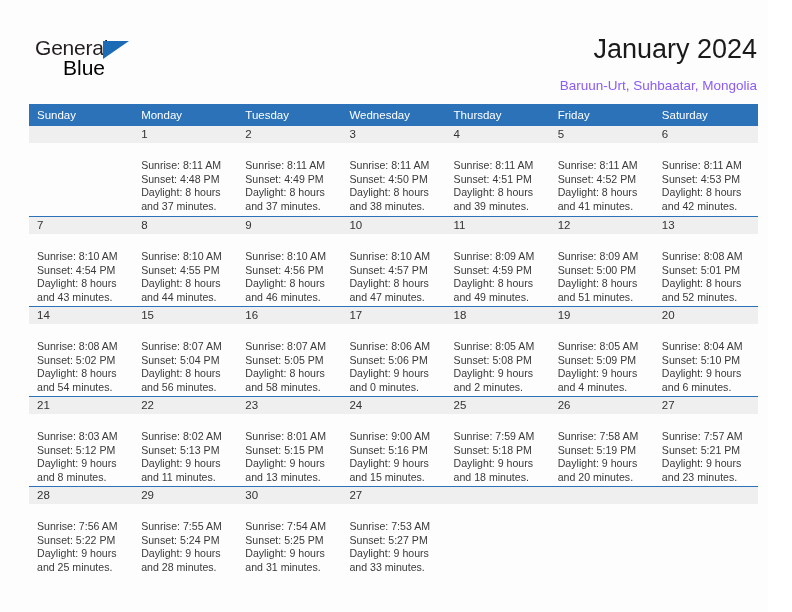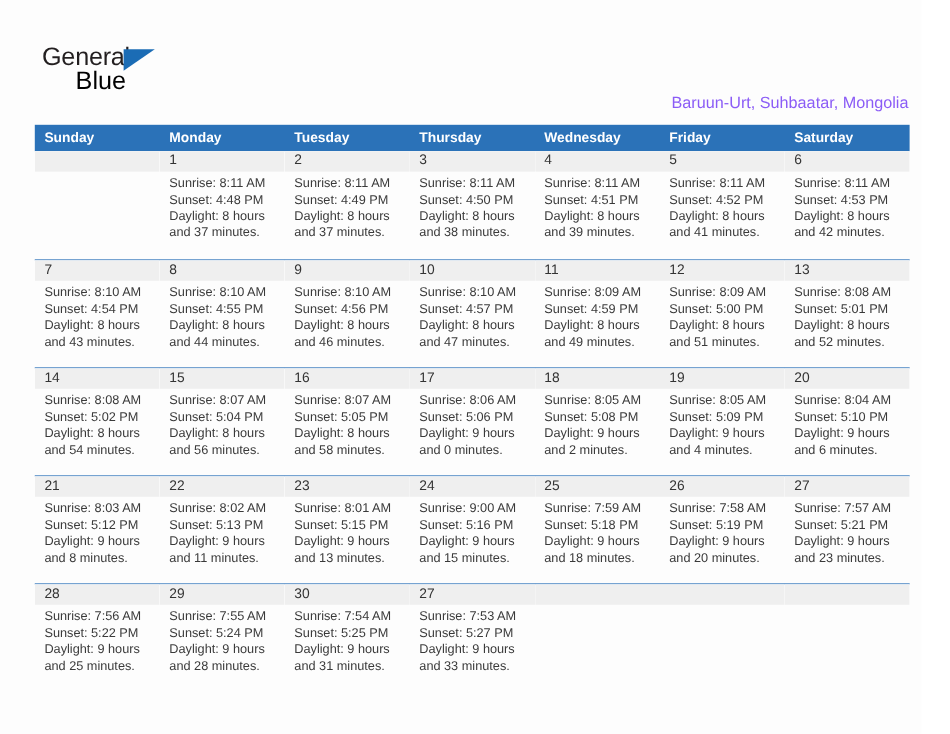--- a/index.html
+++ b/index.html
@@ -82,21 +82,20 @@
   .calendar {
     position: absolute;
     left: 29px;
     top: 104px;
     width: 729px;
   }
   .weekdays {
     display: flex;
     background: #2b72b8;
     height: 22px;
-    font-weight: bold;
   }
   .weekday {
     flex: 1 1 0;
     color: #ffffff;
     font-size: 11.5px;
     line-height: 22px;
     padding-left: 8px;
     white-space: nowrap;
     overflow: hidden;
   }
@@ -115,50 +114,51 @@
   .day-num-band {
     height: 17px;
     background: #efefef;
     padding-left: 8px;
     font-size: 11.5px;
     line-height: 17px;
     color: #333333;
   }
   .day.empty .day-num-band { background: #efefef; }
   .day-lines {
-    padding: 4px 6px 0 8px;
+    padding: 16px 6px 0 8px;
   }
   .day-lines div {
     font-size: 10.6px;
     line-height: 13.6px;
     color: #3a3a3a;
     white-space: nowrap;
   }
 </style>
 </head>
 <body>
 
 <div class="page">
 
   <div class="header">
     <div class="logo">
       <span class="logo-general">General</span>
       <span class="logo-tri"></span>
       <span class="logo-blue">Blue</span>
     </div>
+    <div class="title">January 2024</div>
     <div class="subtitle">Baruun-Urt, Suhbaatar, Mongolia</div>
   </div>
 
   <div class="calendar">
     <div class="weekdays" id="weekday-row">
         <div class="weekday">Sunday</div>
         <div class="weekday">Monday</div>
         <div class="weekday">Tuesday</div>
+        <div class="weekday">Wednesday</div>
         <div class="weekday">Thursday</div>
-        <div class="weekday">Wednesday</div>
         <div class="weekday">Friday</div>
         <div class="weekday">Saturday</div>
       </div>
     <div id="weeks-container">
         <div class="week first">
           <div class="day empty">
             <div class="day-num-band"></div>
             <div class="day-lines">
               <div></div>
               <div></div>

